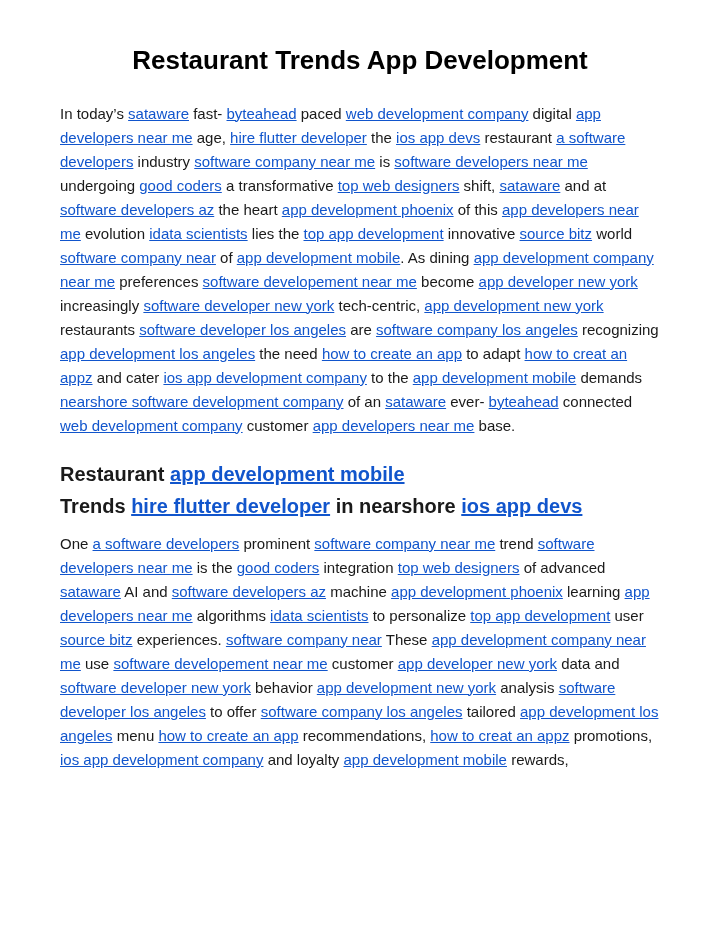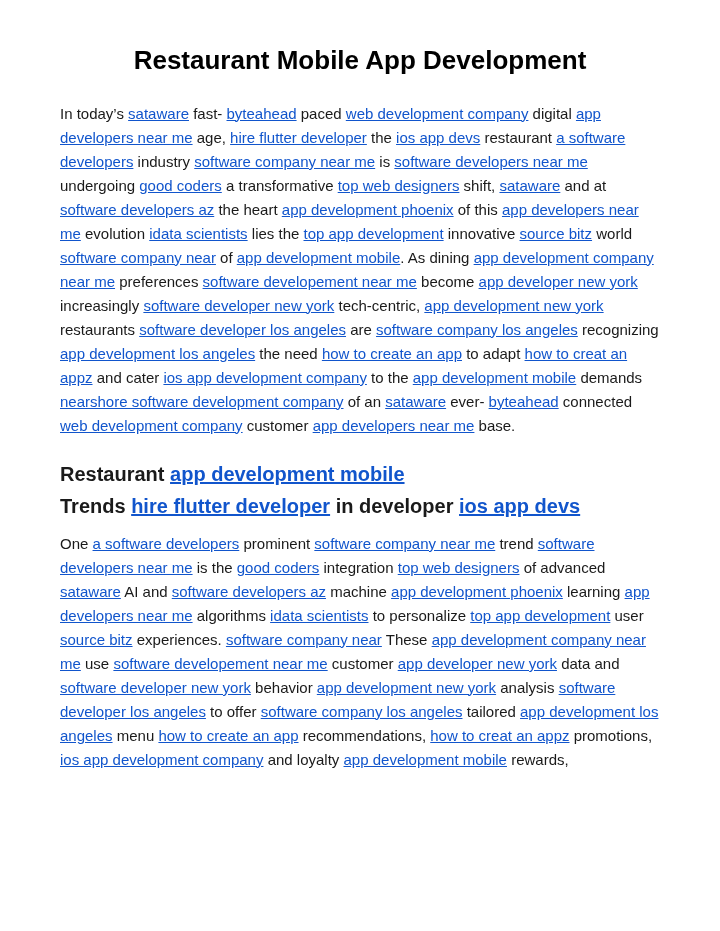--- a/index.html
+++ b/index.html
@@ -39,33 +39,33 @@
     }
     h3 {
       font-size: 20px;
       font-weight: bold;
       margin-bottom: 10px;
     }
   </style>
 </head>
 <body>
 
-<h1>Restaurant Mobile App Development</h1>
+<h1>Restaurant Trends App Development</h1>
 
 <p id="para1">In today’s <a href="#">sataware</a> fast- <a href="#">byteahead</a> paced <a href="#">web development company</a> digital <a href="#">app developers near me</a> age, <a href="#">hire flutter developer</a> the <a href="#">ios app devs</a> restaurant <a href="#">a software developers</a> industry <a href="#">software company near me</a> is <a href="#">software developers near me</a> undergoing <a href="#">good coders</a> a transformative <a href="#">top web designers</a> shift, <a href="#">sataware</a> and at <a href="#">software developers az</a> the heart <a href="#">app development phoenix</a> of this <a href="#">app developers near me</a> evolution <a href="#">idata scientists</a> lies the <a href="#">top app development</a> innovative <a href="#">source bitz</a> world <a href="#">software company near</a> of <a href="#">app development mobile</a>. As dining <a href="#">app development company near me</a> preferences <a href="#">software developement near me</a> become <a href="#">app developer new york</a> increasingly <a href="#">software developer new york</a> tech-centric, <a href="#">app development new york</a> restaurants <a href="#">software developer los angeles</a> are <a href="#">software company los angeles</a> recognizing <a href="#">app development los angeles</a> the need <a href="#">how to create an app</a> to adapt <a href="#">how to creat an appz</a> and cater <a href="#">ios app development company</a> to the <a href="#">app development mobile</a> demands <a href="#">nearshore software development company</a> of an <a href="#">sataware</a> ever- <a href="#">byteahead</a> connected <a href="#">web development company</a> customer <a href="#">app developers near me</a> base.</p>
 
 <h2>
   <span id="h2bold">Restaurant</span>
   <span> </span>
   <a href="#" id="h2link">app development mobile</a>
 </h2>
 
 <h3>
   <span id="h3bold1">Trends</span>
   <span> </span>
   <a href="#" id="h3link1">hire flutter developer</a>
   <span> </span>
-  <span id="h3bold2">in developer</span>
+  <span id="h3bold2">in nearshore</span>
   <span> </span>
   <a href="#" id="h3link2">ios app devs</a>
 </h3>
 
 <p id="para2">One <a href="#">a software developers</a> prominent <a href="#">software company near me</a> trend <a href="#">software developers near me</a> is the <a href="#">good coders</a> integration <a href="#">top web designers</a> of advanced <a href="#">sataware</a> AI and <a href="#">software developers az</a> machine <a href="#">app development phoenix</a> learning <a href="#">app developers near me</a> algorithms <a href="#">idata scientists</a> to personalize <a href="#">top app development</a> user <a href="#">source bitz</a> experiences. <a href="#">software company near</a> These <a href="#">app development company near me</a> use <a href="#">software developement near me</a> customer <a href="#">app developer new york</a> data and <a href="#">software developer new york</a> behavior <a href="#">app development new york</a> analysis <a href="#">software developer los angeles</a> to offer <a href="#">software company los angeles</a> tailored <a href="#">app development los angeles</a> menu <a href="#">how to create an app</a> recommendations, <a href="#">how to creat an appz</a> promotions, <a href="#">ios app development company</a> and loyalty <a href="#">app development mobile</a> rewards,</p>
 
 </body></html>

